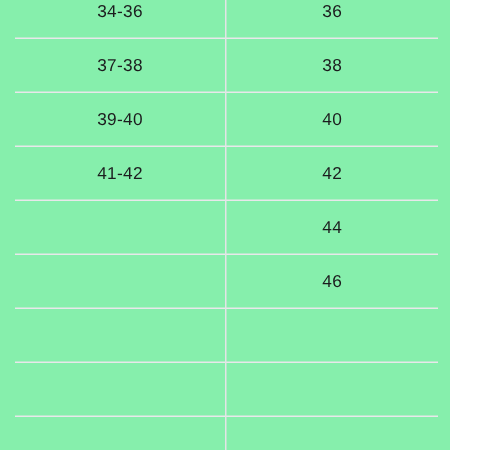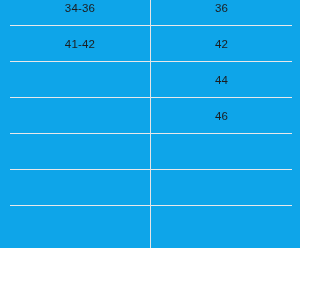--- a/index.html
+++ b/index.html
@@ -10,22 +10,22 @@
   body {
     width: 300px;
     height: 300px;
     overflow: hidden;
     font-family: "Liberation Sans", sans-serif;
   }
 
   #size-table {
     position: relative;
     width: 300px;
-    height: 248px;
-    background: #0ea5e9;
+    height: 300px;
+    background: #86efac;
     overflow: hidden;
   }
 
   
   .col-divider {
     position: absolute;
     top: 0;
     bottom: 0;
     left: 150px;
     width: 1px;
@@ -83,21 +83,29 @@
 
 <div id="size-table">
 
   <div class="rows">
 
     <div class="row">
       <div class="cell cell-left">34-36</div>
       <div class="cell cell-right">36</div>
     </div>
 
+    <div class="row">
+      <div class="cell cell-left">37-38</div>
+      <div class="cell cell-right">38</div>
+    </div>
 
+    <div class="row">
+      <div class="cell cell-left">39-40</div>
+      <div class="cell cell-right">40</div>
+    </div>
 
     <div class="row">
       <div class="cell cell-left">41-42</div>
       <div class="cell cell-right">42</div>
     </div>
 
     <div class="row">
       <div class="cell cell-right">44</div>
     </div>
 

